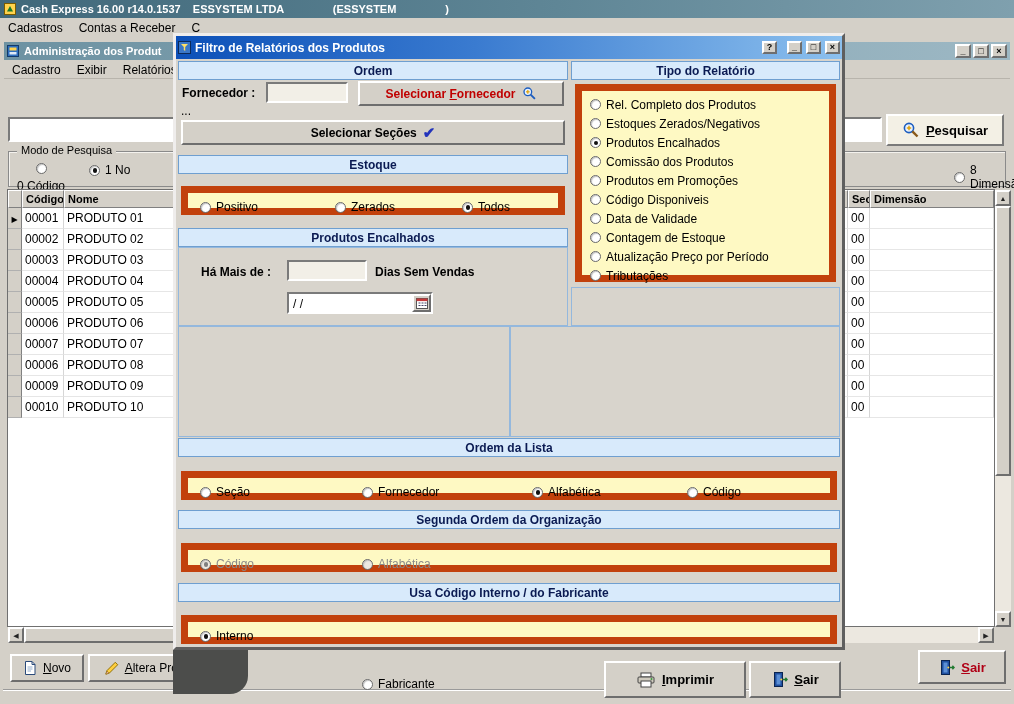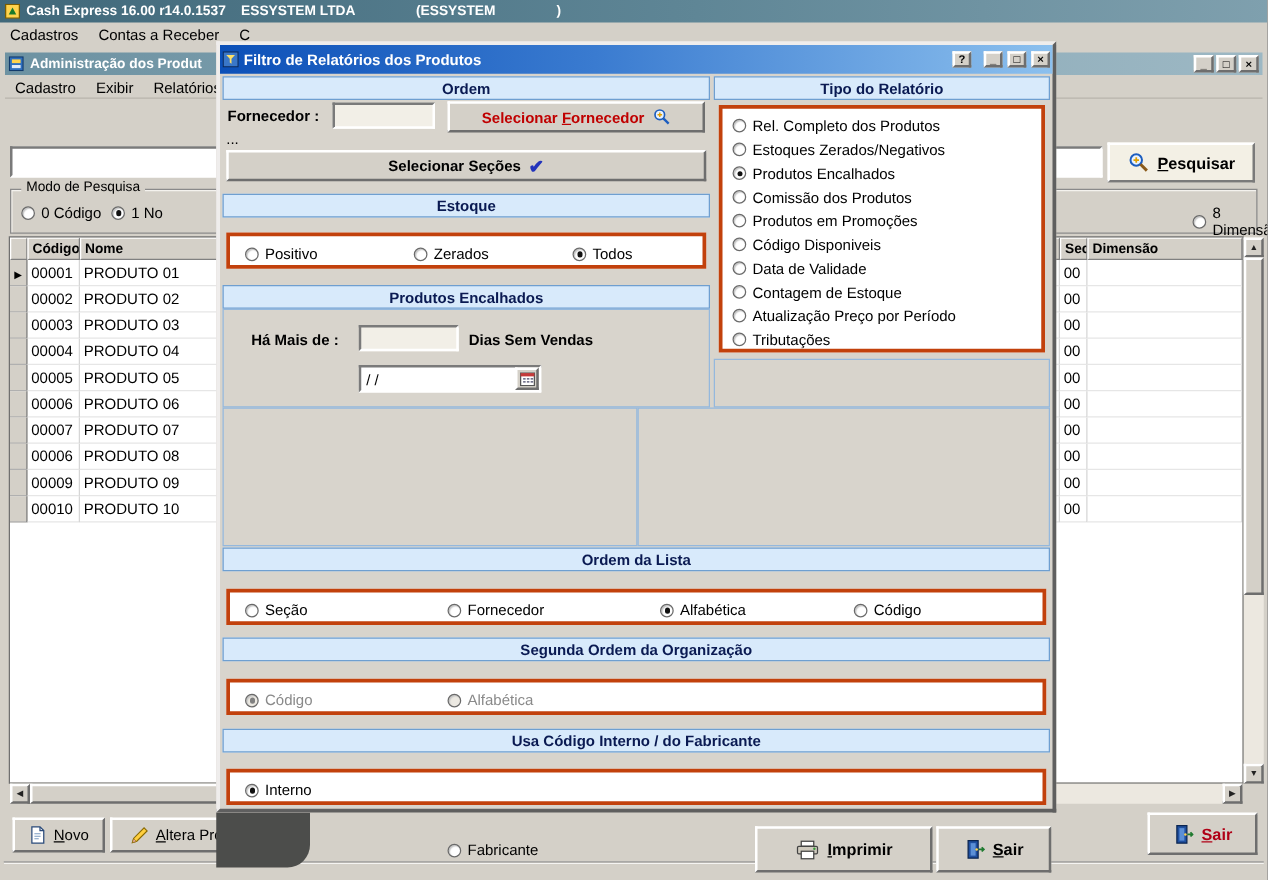--- a/index.html
+++ b/index.html
@@ -50,21 +50,21 @@
   .field { border:2px solid; border-color:#7a7a7a #ffffff #ffffff #7a7a7a; background:#fff; font-size:12px; padding:2px 4px; font-family:"Liberation Sans",sans-serif; }
   .field.warm { background:#f2efe7; }
 
   
   .bluehead {
     background:#d8eafb; border:1px solid #6f9fd0; color:#0a1a52;
     font-weight:bold; font-size:12px;
     display:flex; align-items:center; justify-content:center;
   }
   .bluepanel { border:1px solid #94b8dd; }
-  .whitebox { background:#ffffff; border:3px solid #c2410c; }
+  .whitebox { background:#fef9c3; border:7px solid #c2410c; }
 
   
   .rrow { position:absolute; display:flex; align-items:center; gap:5px; font-size:12px; }
   .radio {
     width:11px; height:11px; border-radius:50%; background:#fff; flex:none;
     border:1px solid #6a6a6a; box-shadow:inset 1px 1px 1px #c4c4c4; position:relative; display:inline-block;
   }
   .radio.on::after { content:""; position:absolute; left:2.5px; top:2.5px; width:4.5px; height:4.5px; border-radius:50%; background:#111; }
   .rrow.dis .rlabel { color:#8a8a8a; }
   .radio.dis { background:#ece9e2; }
@@ -167,21 +167,21 @@
           <line x1="10.4" y1="10.4" x2="15.5" y2="15.5" stroke="#8a5a1a" stroke-width="2.4"></line>
           <line x1="7" y1="4.8" x2="7" y2="9.2" stroke="#e0a000" stroke-width="1.4"></line>
           <line x1="4.8" y1="7" x2="9.2" y2="7" stroke="#e0a000" stroke-width="1.4"></line>
         </svg>
     </span>
     <span><span></span><u>P</u><span>esquisar</span></span>
   </div>
 
   <div class="groupbox" style="left:8px; top:151px; width:998px; height:36px;">
     <span class="glabel">Modo de Pesquisa</span>
-    <span class="rrow" style="left:8px; top:11px;">
+    <span class="rrow" style="left:8px; top:11px;flex-direction:column;">
       <i class="radio"></i>
       <span class="rlabel">0 Código</span>
     </span>
     <span class="rrow" style="left:80px; top:11px;">
       <i class="radio on"></i>
       <span class="rlabel">1 No</span>
     </span>
     <span class="rrow" style="left:945px; top:11px;">
       <i class="radio"></i>
       <span class="rlabel">8 Dimensão</span>

